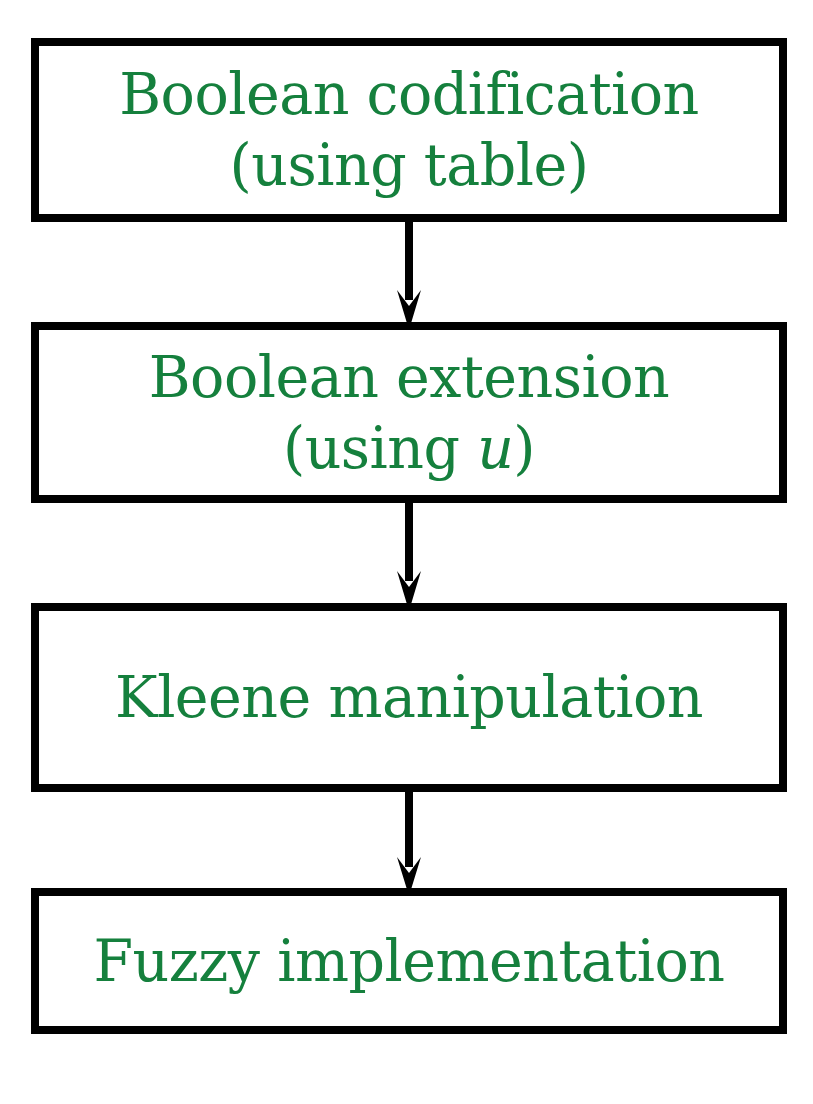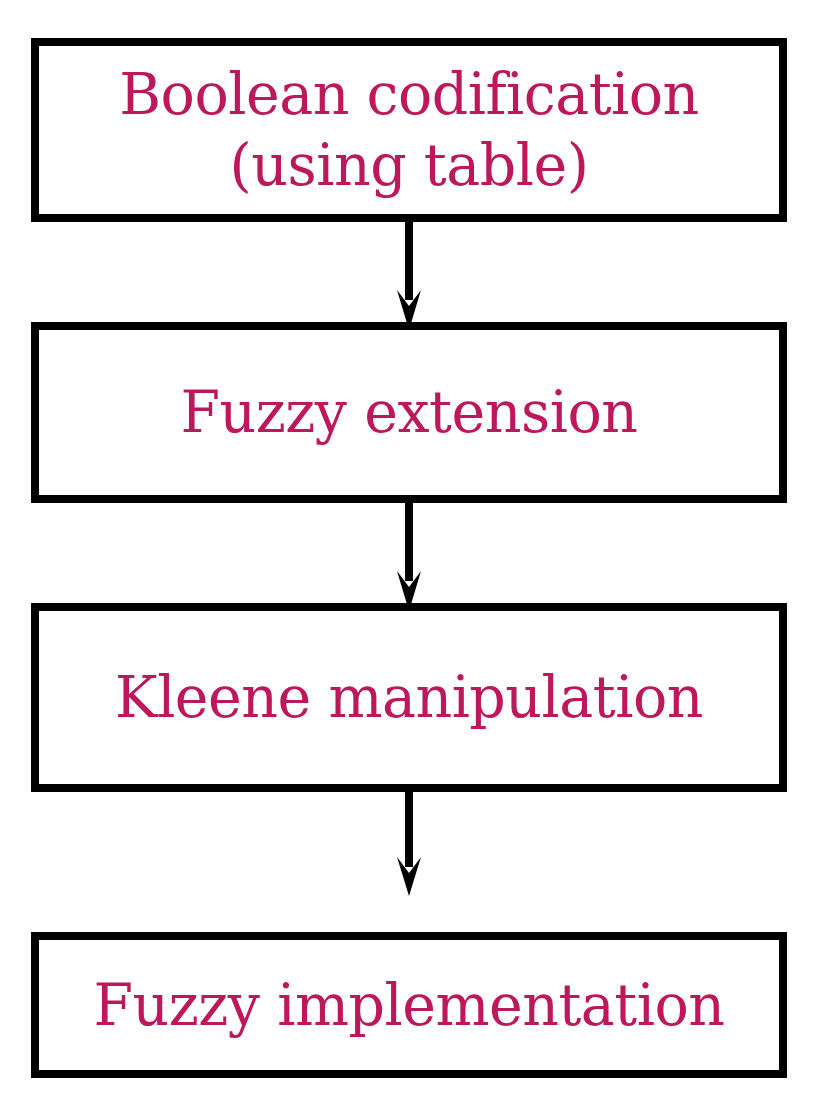--- a/index.html
+++ b/index.html
@@ -32,39 +32,39 @@
     background: #ffffff;
     display: flex;
     flex-direction: column;
     align-items: center;
     justify-content: center;
   }
 
   .node-line {
     display: block;
     text-align: center;
-    color: #be185d;
+    color: #15803d;
     font-family: "DejaVu Serif", "Liberation Serif", serif;
     font-size: 57px;
     line-height: 1.24;
     font-weight: normal;
     letter-spacing: -0.5px;
     white-space: nowrap;
   }
 
   .node-line .mathvar {
     font-style: italic;
     font-family: "DejaVu Serif", "Liberation Serif", serif;
   }
 
   
   #node-1 { top: 38px;  height: 184px; }
   #node-2 { top: 322px; height: 181px; }
   #node-3 { top: 603px; height: 189px; gap: 36px; }
-  #node-4 { top: 888px; height: 146px; margin-top: 44px; }
+  #node-4 { top: 888px; height: 146px; }
 
   
   .arrow {
     position: absolute;
     left: 385px;
     width: 48px;
   }
   #arrow-1 { top: 214px; height: 116px; }
   #arrow-2 { top: 495px; height: 116px; }
   #arrow-3 { top: 784px; height: 112px; }
@@ -82,21 +82,22 @@
   </div>
 
   <div class="arrow" id="arrow-1">
     <svg viewBox="0 0 48 116" preserveAspectRatio="none" aria-hidden="true">
       <rect x="20" y="0" width="8" height="86" fill="#000000"></rect>
       <path d="M 12 76 L 24 116 L 36 76 L 24 92 Z" fill="#000000"></path>
     </svg>
   </div>
 
   <div class="node" id="node-2">
-    <span class="node-line">Fuzzy extension</span>
+    <span class="node-line">Boolean extension</span>
+    <span class="node-line"><span>(using </span><span class="mathvar">u</span><span>)</span></span>
   </div>
 
   <div class="arrow" id="arrow-2">
     <svg viewBox="0 0 48 116" preserveAspectRatio="none" aria-hidden="true">
       <rect x="20" y="0" width="8" height="86" fill="#000000"></rect>
       <path d="M 12 76 L 24 116 L 36 76 L 24 92 Z" fill="#000000"></path>
     </svg>
   </div>
 
   <div class="node" id="node-3">

